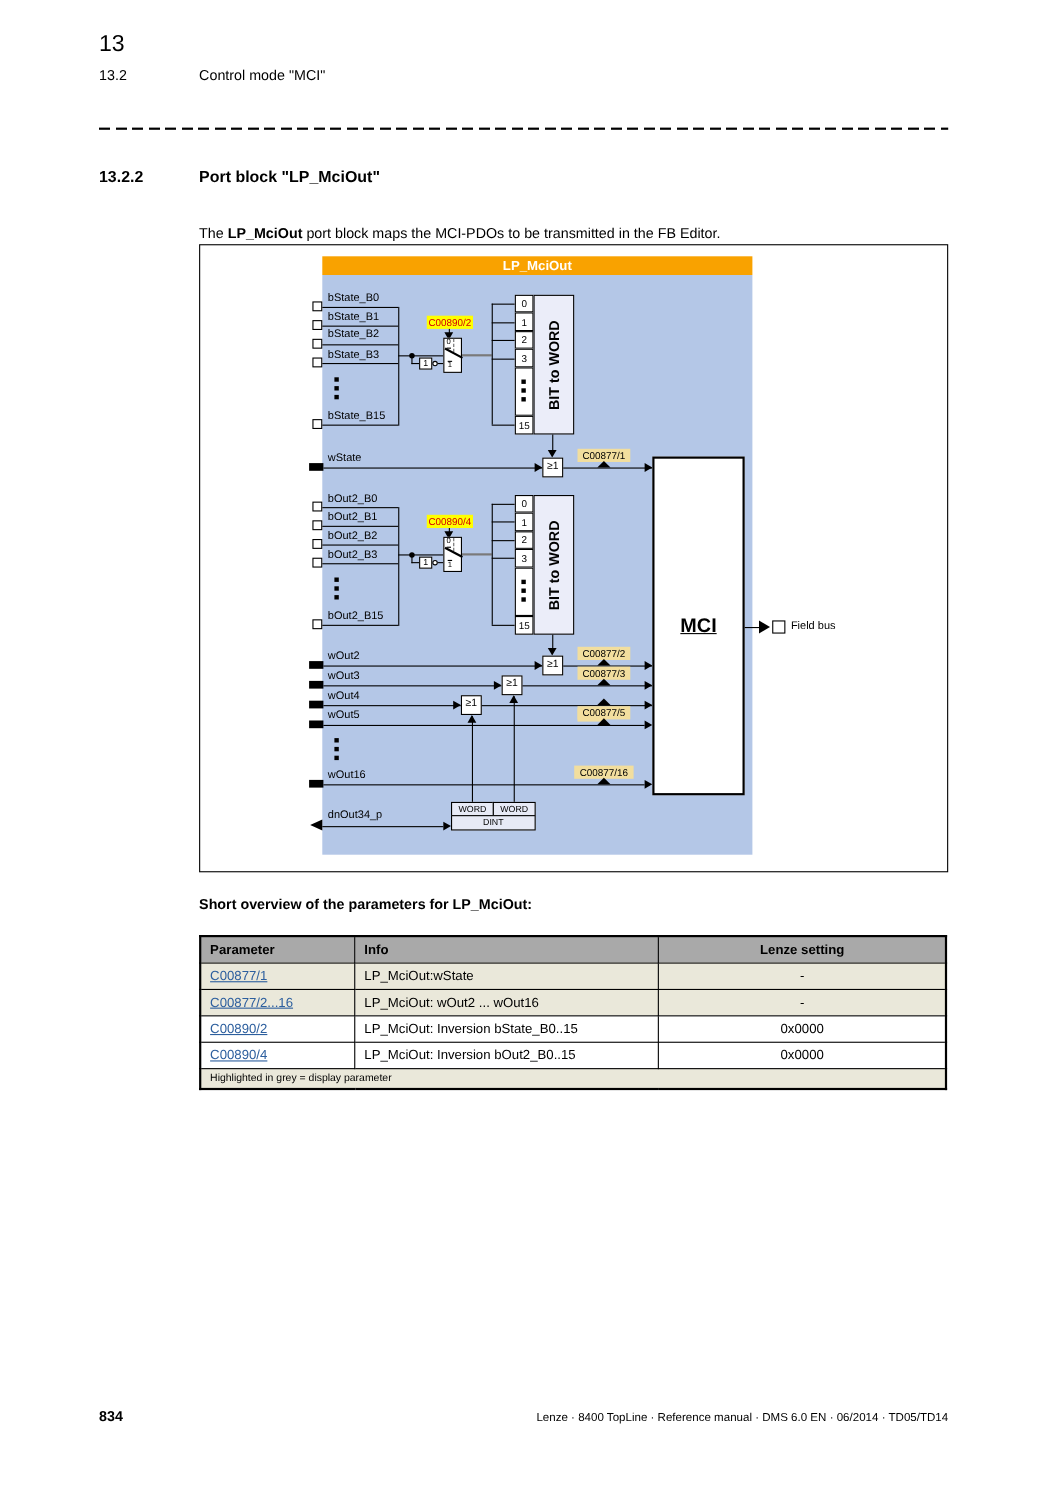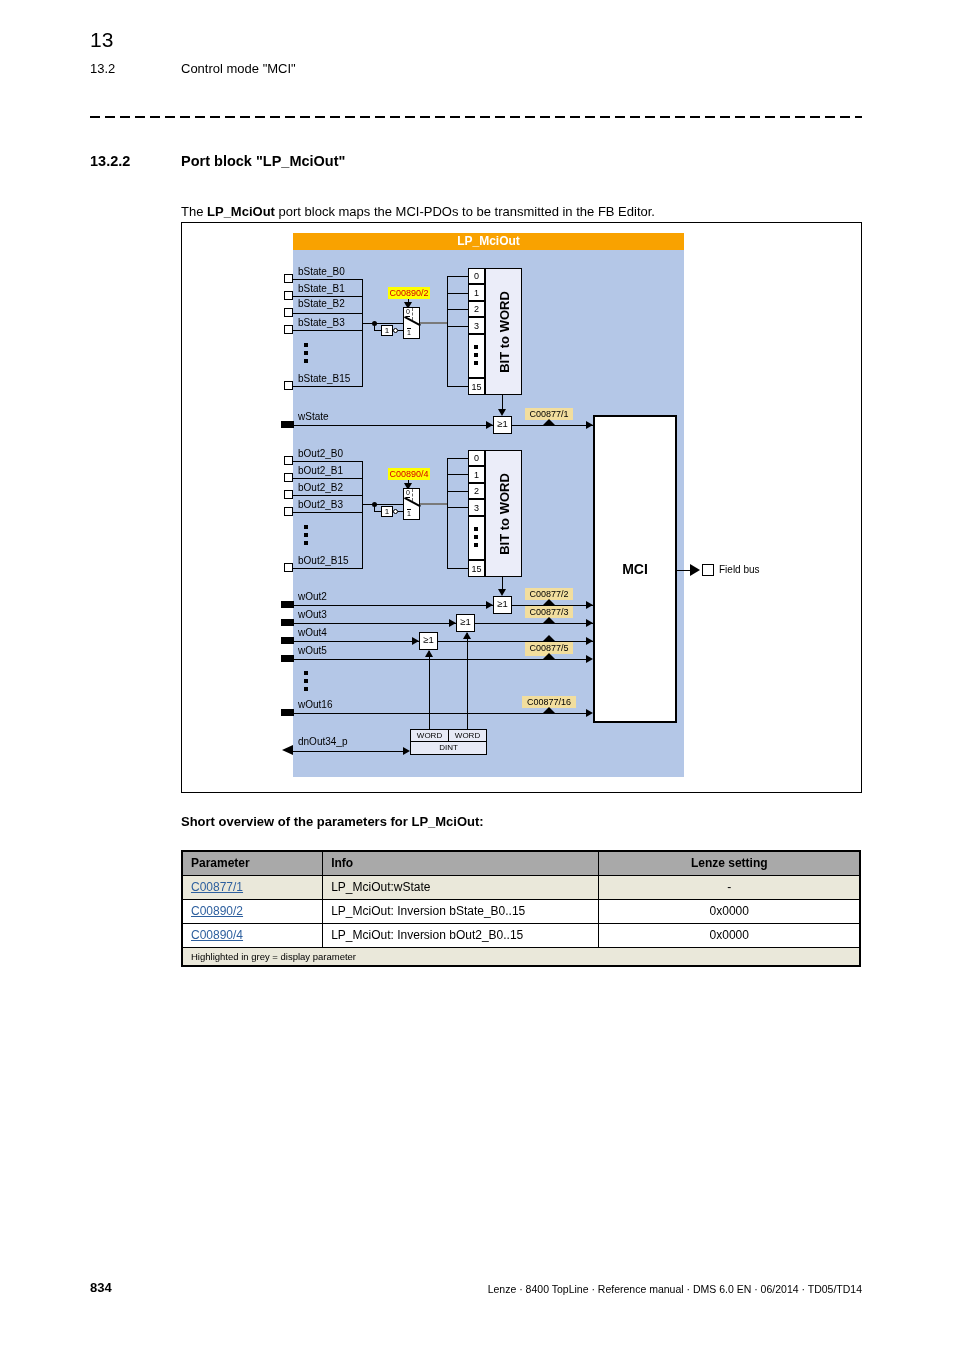--- a/index.html
+++ b/index.html
@@ -48,21 +48,21 @@
   .inv{position:absolute;width:12px;height:11px;background:#fff;border:1px solid #000;
        font-size:8px;text-align:center;line-height:9px;}
   .bub{position:absolute;width:5px;height:5px;background:#fff;border:1px solid #000;border-radius:50%;}
   .sw{position:absolute;width:17px;height:32px;background:#fff;border:1px solid #000;}
   .sw .z{position:absolute;left:2px;top:0;font-size:7px;line-height:8px;border-bottom:1px solid #000;}
   .sw .o{position:absolute;left:3px;bottom:1px;font-size:7px;line-height:8px;border-top:1px solid #000;}
   .sw .dl{position:absolute;left:8px;top:0;height:12px;border-left:1px dashed #666;}
   .sw .arm{position:absolute;left:1px;top:8px;width:18px;height:1.5px;background:#000;
        transform:rotate(28deg);transform-origin:0 0;}
   .mci{position:absolute;left:593px;top:415px;width:84px;height:308px;background:#fff;border:2px solid #000;}
-  .mci span{position:absolute;left:50%;top:50%;transform:translate(-50%,-50%);font-weight:bold;font-size:14px;}
+  .mci span{position:absolute;left:50%;top:50%;transform:translate(-50%,-50%);font-weight:bold;font-size:18px;text-decoration:underline;}
   .fbsq{position:absolute;left:702px;top:564px;width:12px;height:12px;background:#fff;border:1px solid #000;}
   .dcell{position:absolute;height:13px;background:#e7eaf6;border:1px solid #000;
         font-size:8px;text-align:center;line-height:11px;}
   
   .ptable{position:absolute;left:181px;top:850px;width:680px;border-collapse:collapse;border:2px solid #000;font-size:12px;}
   .ptable th,.ptable td{border:1px solid #000;height:24px;padding:0 0 0 8px;vertical-align:middle;}
   .ptable th{background:#a9a9a9;font-weight:bold;text-align:left;}
   .ptable th.c,.ptable td.c{text-align:center;padding:0;}
   .ptable tr.shaded td{background:#eae8da;}
   .ptable .fn td{font-size:9.5px;height:19px;background:#eae8da;}
@@ -310,20 +310,25 @@
         <th>Info</th>
         <th class="c">Lenze setting</th>
       </tr>
     </thead>
     <tbody>
       <tr class="shaded">
         <td><span class="plink">C00877/1</span></td>
         <td>LP_MciOut:wState</td>
         <td class="c">-</td>
       </tr>
+      <tr class="shaded">
+        <td><span class="plink">C00877/2...16</span></td>
+        <td>LP_MciOut: wOut2 ... wOut16</td>
+        <td class="c">-</td>
+      </tr>
       <tr>
         <td><span class="plink">C00890/2</span></td>
         <td>LP_MciOut: Inversion bState_B0..15</td>
         <td class="c">0x0000</td>
       </tr>
       <tr>
         <td><span class="plink">C00890/4</span></td>
         <td>LP_MciOut: Inversion bOut2_B0..15</td>
         <td class="c">0x0000</td>
       </tr>

